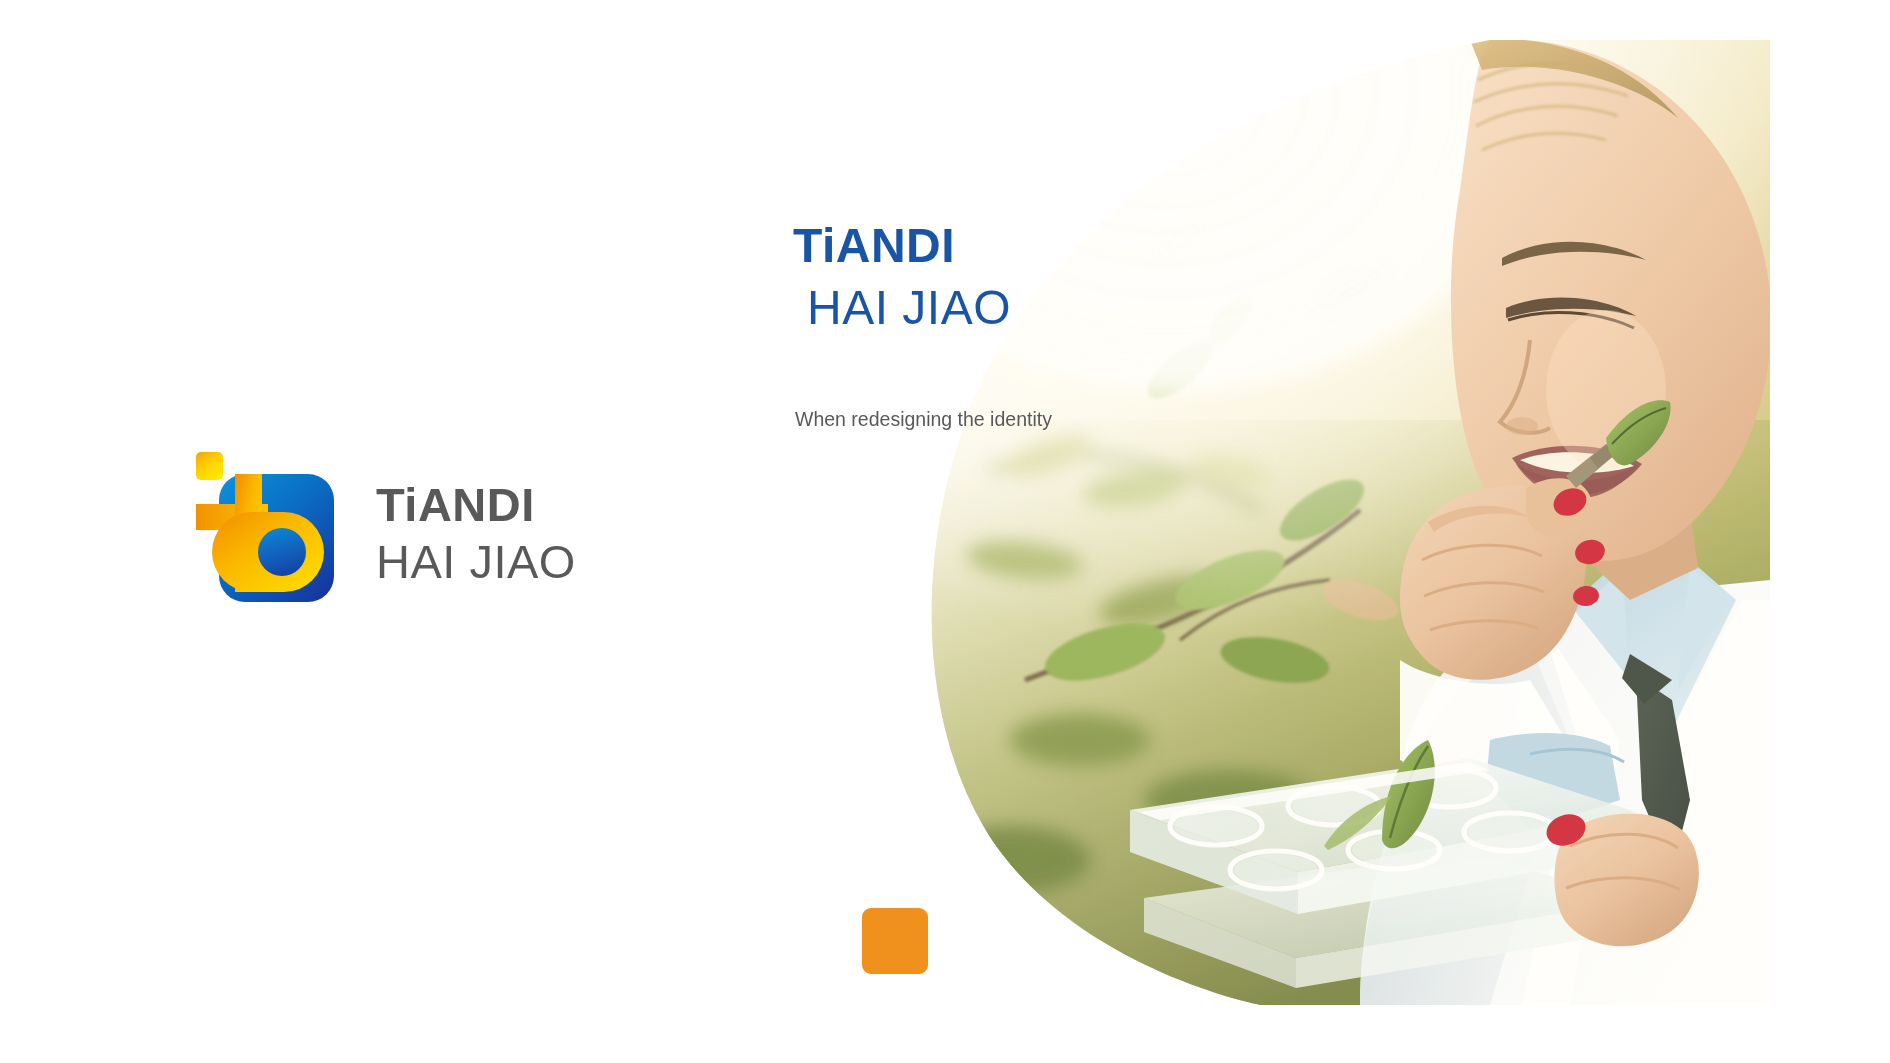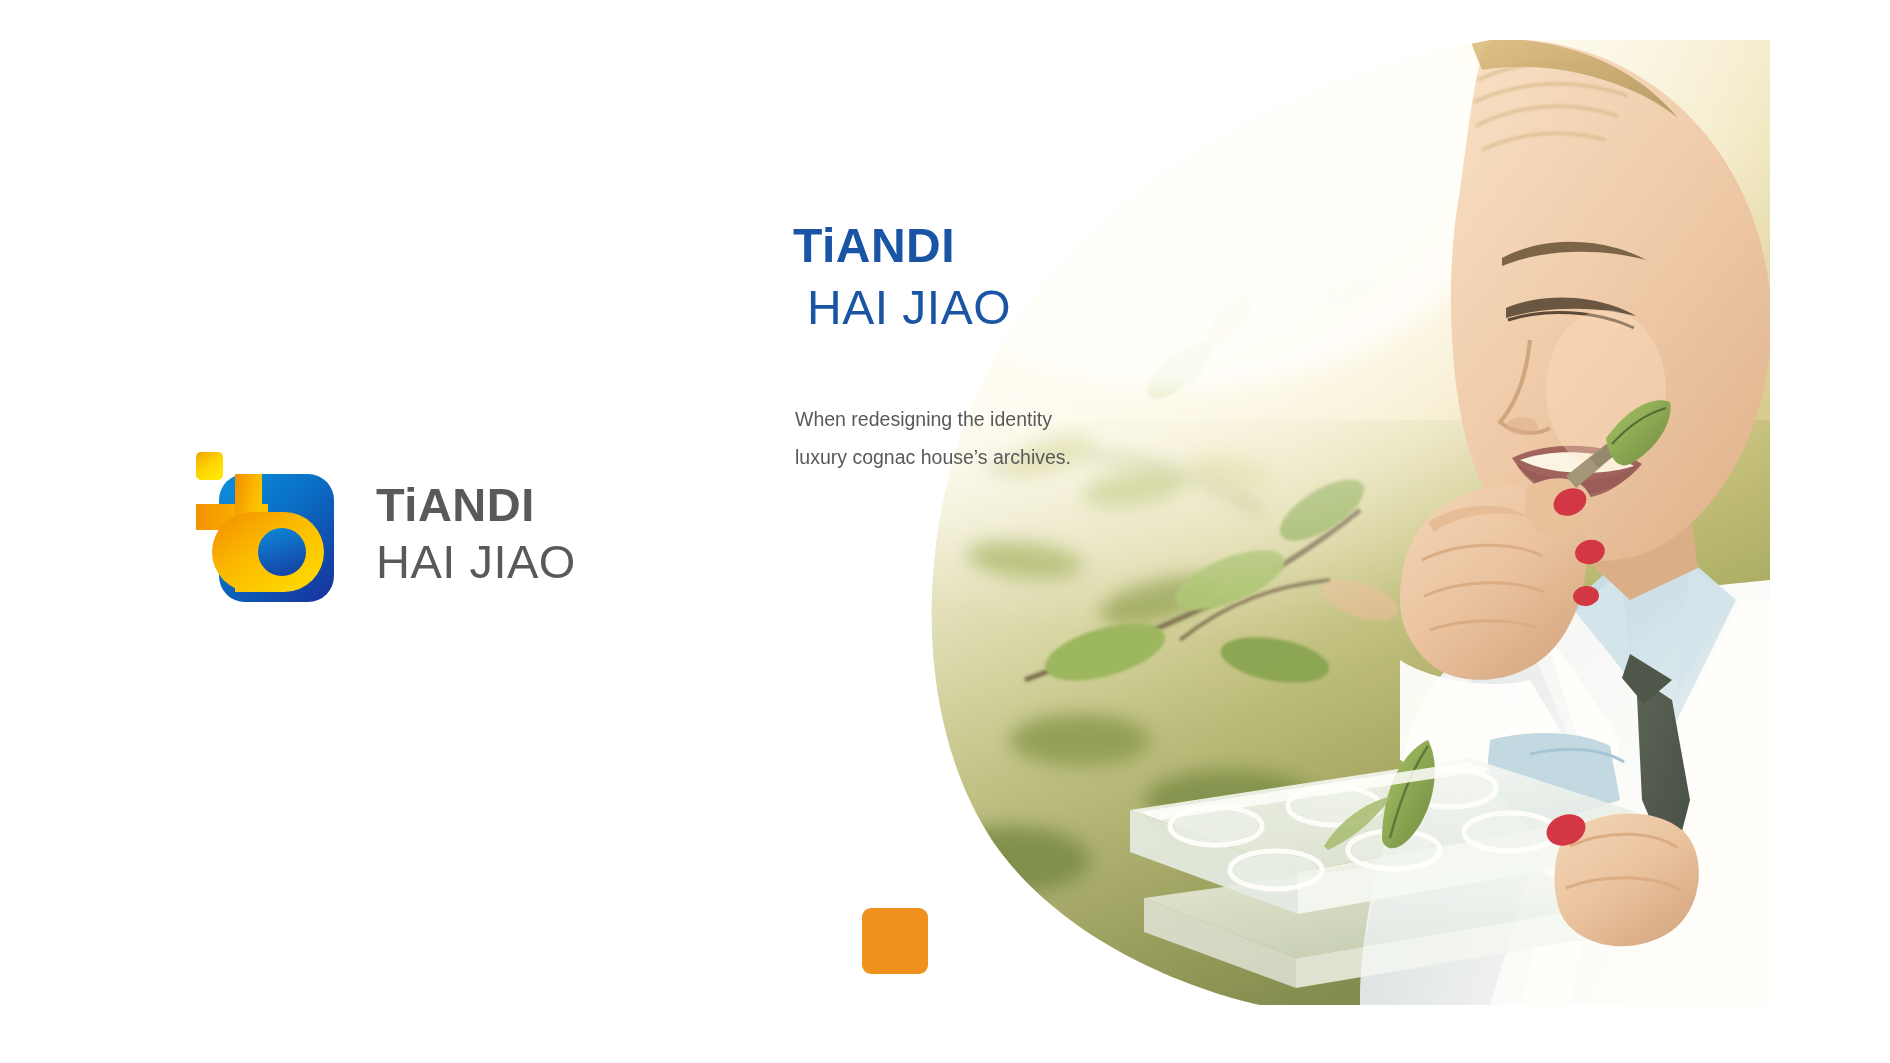--- a/index.html
+++ b/index.html
@@ -313,16 +313,15 @@
   </svg>
 </div>
 
 <div id="hero-heading">
   <span class="h1" style="color:#1a55a5">TiANDI</span>
   <span class="h2" style="color:#1a55a5">HAI JIAO</span>
 </div>
 
 <div id="hero-paragraph" style="color:#595959">
   <span>When redesigning the identity</span>
-  <span>luxury cognac house’s archives.</span>
 </div>
 
 <div id="accent-square" style="background:#f1911d"></div>
 
 </body></html>

